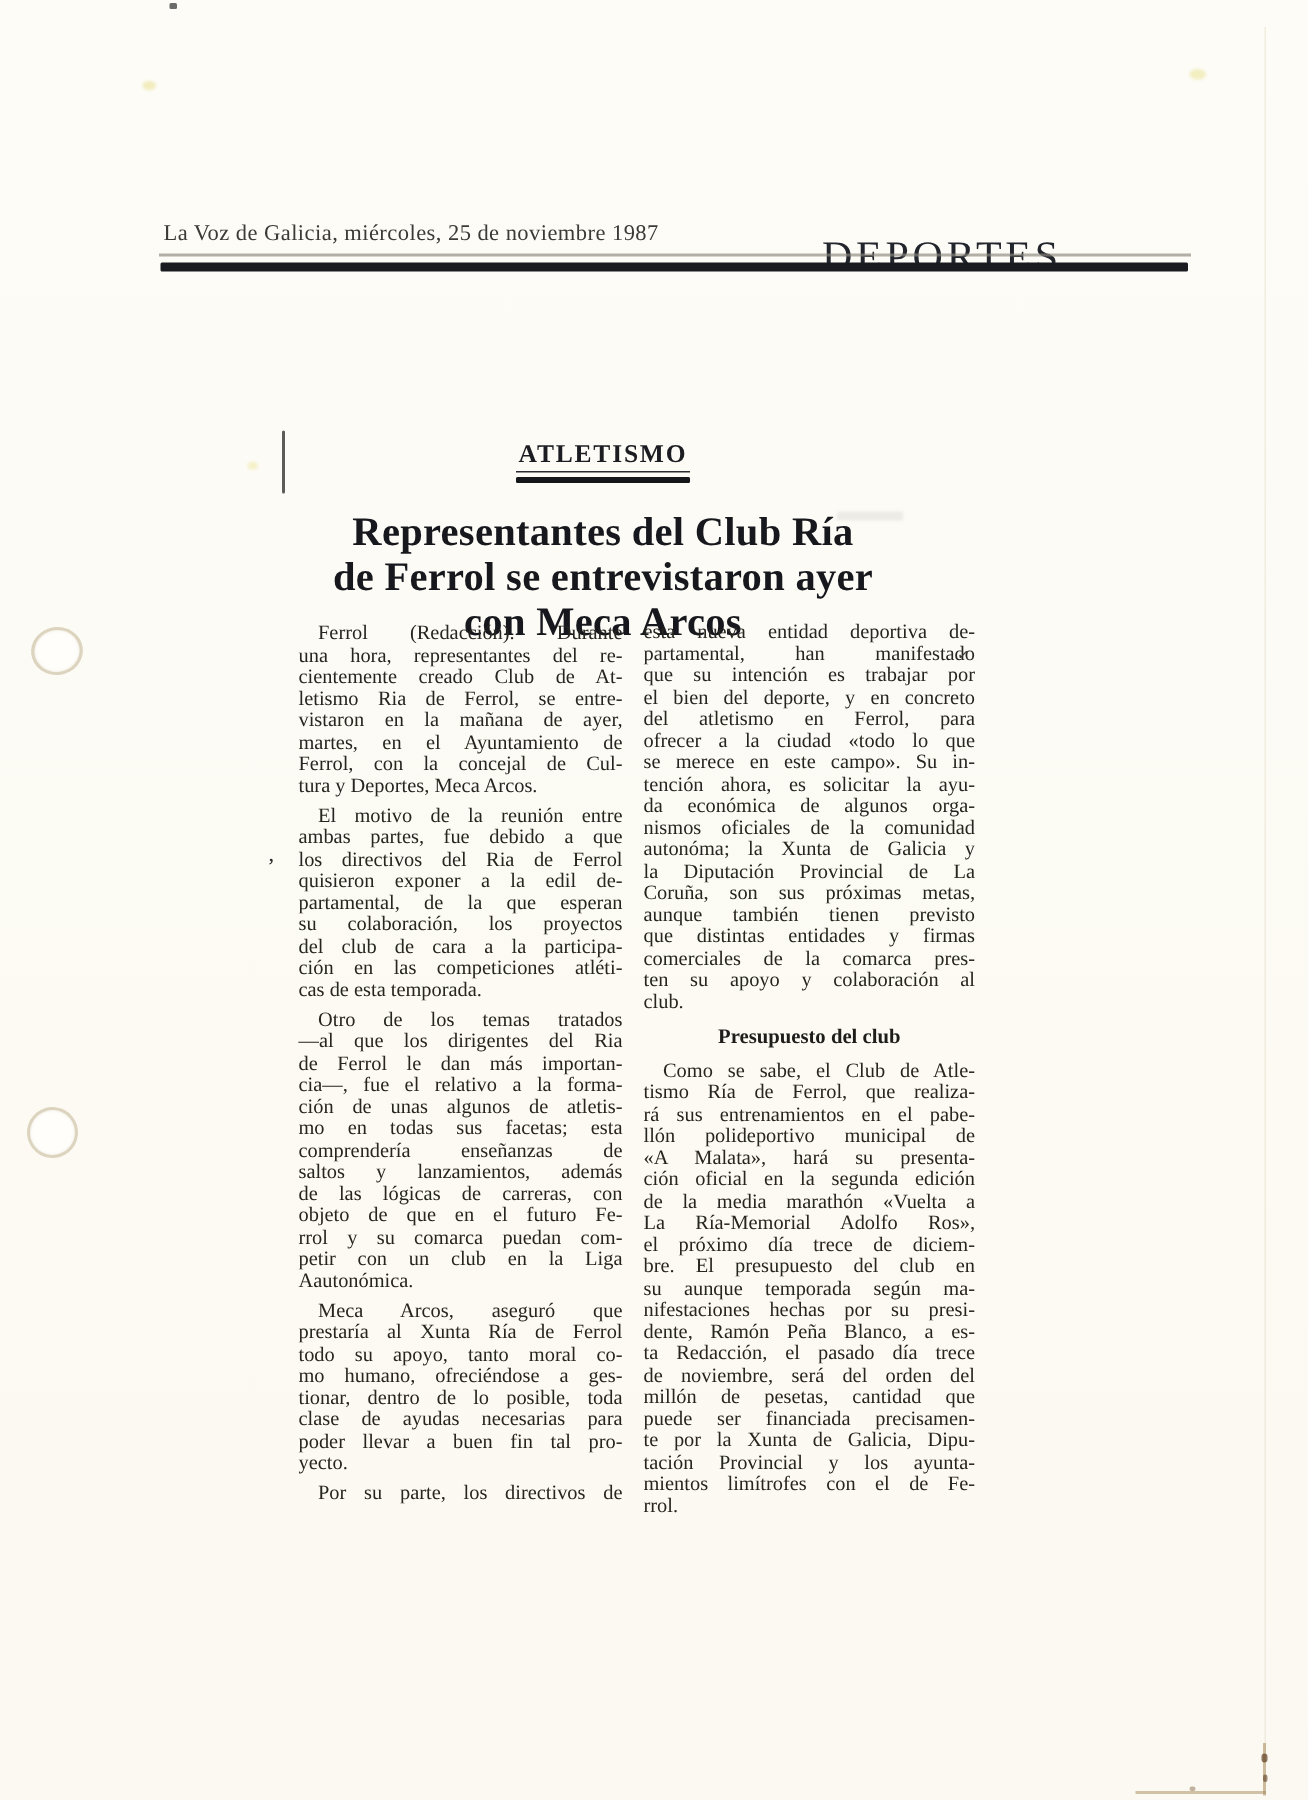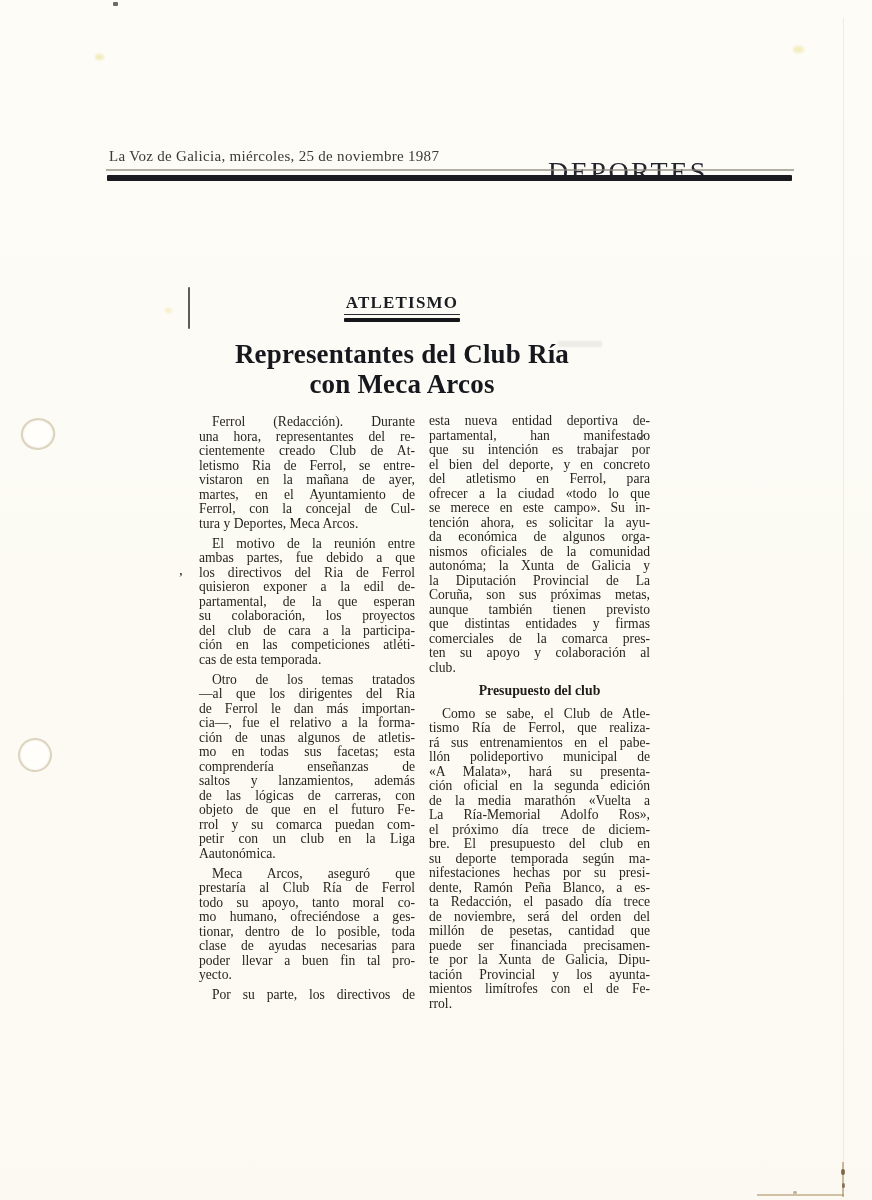--- a/index.html
+++ b/index.html
@@ -73,20 +73,21 @@
   <div class="header-meta">La Voz de Galicia, miércoles, 25 de noviembre 1987</div>
   <div class="section-title">DEPORTES</div>
   <div class="rule-thin"></div>
   <div class="rule-thick"></div>
 
   <div class="article">
     <div class="title-block">
       <span class="kicker-wrap"><span class="kicker">ATLETISMO</span><span class="kicker-bar" style="display:block;"></span></span>
       <div class="headline">
         <div>Representantes del Club Ría</div>
+        <div>de Ferrol se entrevistaron ayer</div>
         <div>con Meca Arcos</div>
       </div>
     </div>
   </div>
 
   <div class="col col-left">
     <div class="para">
         <div class="ln ln-first">Ferrol (Redacción). Durante</div>
         <div class="ln">una hora, representantes del re-</div>
         <div class="ln">cientemente creado Club de At-</div>
@@ -117,21 +118,21 @@
         <div class="ln">comprendería enseñanzas de</div>
         <div class="ln">saltos y lanzamientos, además</div>
         <div class="ln">de las lógicas de carreras, con</div>
         <div class="ln">objeto de que en el futuro Fe-</div>
         <div class="ln">rrol y su comarca puedan com-</div>
         <div class="ln">petir con un club en la Liga</div>
         <div class="ln ln-last">Aautonómica.</div>
       </div>
     <div class="para">
         <div class="ln ln-first">Meca Arcos, aseguró que</div>
-        <div class="ln">prestaría al Club Ría de Ferrol</div>
+        <div class="ln">prestaría al Xunta Ría de Ferrol</div>
         <div class="ln">todo su apoyo, tanto moral co-</div>
         <div class="ln">mo humano, ofreciéndose a ges-</div>
         <div class="ln">tionar, dentro de lo posible, toda</div>
         <div class="ln">clase de ayudas necesarias para</div>
         <div class="ln">poder llevar a buen fin tal pro-</div>
         <div class="ln ln-last">yecto.</div>
       </div>
     <div class="para">
         <div class="ln ln-first">Por su parte, los directivos de</div>
       </div>
@@ -163,21 +164,21 @@
         <div class="ln ln-first">Como se sabe, el Club de Atle-</div>
         <div class="ln">tismo Ría de Ferrol, que realiza-</div>
         <div class="ln">rá sus entrenamientos en el pabe-</div>
         <div class="ln">llón polideportivo municipal de</div>
         <div class="ln">«A Malata», hará su presenta-</div>
         <div class="ln">ción oficial en la segunda edición</div>
         <div class="ln">de la media marathón «Vuelta a</div>
         <div class="ln">La Ría-Memorial Adolfo Ros»,</div>
         <div class="ln">el próximo día trece de diciem-</div>
         <div class="ln">bre. El presupuesto del club en</div>
-        <div class="ln">su deporte temporada según ma-</div>
+        <div class="ln">su aunque temporada según ma-</div>
         <div class="ln">nifestaciones hechas por su presi-</div>
         <div class="ln">dente, Ramón Peña Blanco, a es-</div>
         <div class="ln">ta Redacción, el pasado día trece</div>
         <div class="ln">de noviembre, será del orden del</div>
         <div class="ln">millón de pesetas, cantidad que</div>
         <div class="ln">puede ser financiada precisamen-</div>
         <div class="ln">te por la Xunta de Galicia, Dipu-</div>
         <div class="ln">tación Provincial y los ayunta-</div>
         <div class="ln">mientos limítrofes con el de Fe-</div>
         <div class="ln ln-last">rrol.</div>

